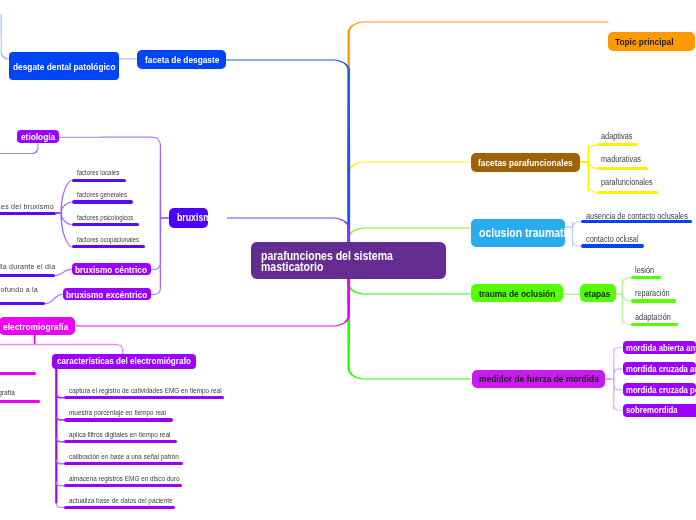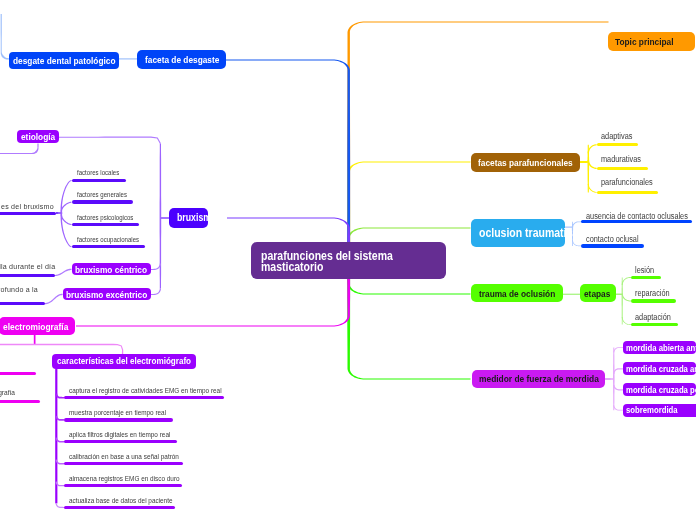--- a/index.html
+++ b/index.html
@@ -140,21 +140,21 @@
 <div class="node" style="left:623.2px;top:383.4px;width:73px;height:12.8px;background:#9A00FE;color:#fff;font-size:8.85px;padding:0 3.3px;border-radius:4px;">
   <span>mordida cruzada posterior</span>
 </div>
 <div class="node" style="left:623.2px;top:403.8px;width:82px;height:12.8px;background:#9A00FE;color:#fff;font-size:8.85px;padding:0 3.3px;border-radius:4px;">
   <span>sobremordida</span>
 </div>
 
 <div class="node" style="left:137px;top:50px;width:89px;height:19px;background:#0044F8;color:#fff;font-size:9.5px;padding:0 7.5px;">
   <span>faceta de desgaste</span>
 </div>
-<div class="node" style="left:9.3px;top:52.1px;width:110px;height:17px;background:#0044F8;color:#fff;font-size:9.5px;padding:0 4px;border-radius:4px;">
+<div class="node" style="left:9.3px;top:52.1px;width:110px;height:28px;background:#0044F8;color:#fff;font-size:9.5px;padding:0 4px;border-radius:4px;">
   <span>desgate dental patológico</span>
 </div>
 
 <div class="node" style="left:169.2px;top:208px;width:39px;height:19.5px;background:#4B00FE;color:#fff;font-size:10px;padding:0 7.4px;">
   <span>bruxismo</span>
 </div>
 <div class="node" style="left:17px;top:130px;width:41.5px;height:12.7px;background:#9A00FE;color:#fff;font-size:9.5px;padding:0 3.8px;border-radius:4px;">
   <span>etiología</span>
 </div>
 <div class="leaf" style="left:1.4px;top:201.8px;font-size:8.1px;letter-spacing:.25px;">

